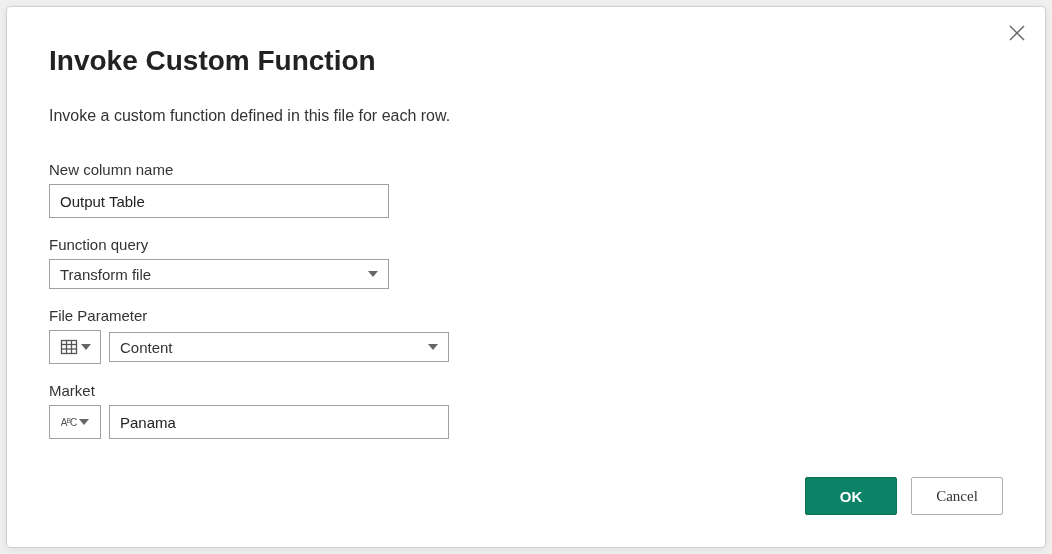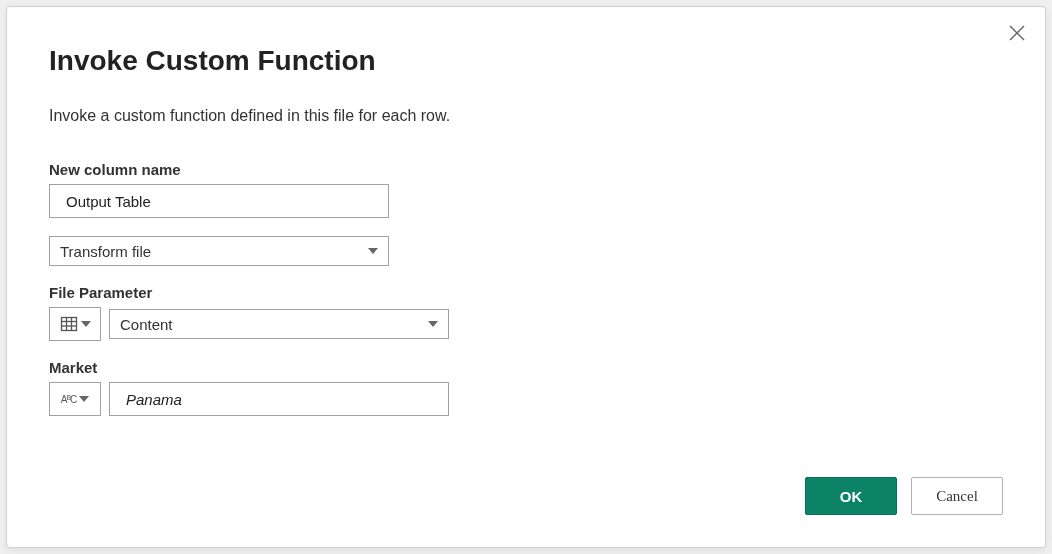--- a/index.html
+++ b/index.html
@@ -55,27 +55,26 @@
       margin-bottom: 36px;
     }
     .field-group {
       margin-bottom: 18px;
     }
     .field-label {
       font-size: 15px;
       color: #333333;
       margin-bottom: 6px;
       display: block;
-      font-weight: bold;
     }
     .text-input {
       width: 340px;
       height: 34px;
       border: 1px solid #a0a0a0;
-      padding: 0 16px;
+      padding: 0 10px;
       font-size: 15px;
       font-family: inherit;
       color: #222222;
       outline: none;
     }
     .dropdown {
       width: 340px;
       height: 30px;
       border: 1px solid #a0a0a0;
       padding: 0 10px;
@@ -175,20 +174,21 @@
 
   <h1 class="dialog-title">Invoke Custom Function</h1>
   <p class="dialog-description">Invoke a custom function defined in this file for each row.</p>
 
   <div class="field-group">
     <label class="field-label">New column name</label>
     <input type="text" class="text-input" value="Output Table" style="">
   </div>
 
   <div class="field-group">
+    <label class="field-label">Function query</label>
     <div class="dropdown">
       <span class="dropdown-content">Transform file</span>
       <span class="caret">
         <svg viewBox="0 0 10 6">
             <path d="M0 0 L5 6 L10 0 Z"></path>
           </svg>
       </span>
     </div>
   </div>
 
@@ -228,21 +228,21 @@
       <div class="type-picker">
         <span class="type-icon">
           <span style="font-size:10px;color:#555;letter-spacing:-1px;">A<sup style="font-size:7px;vertical-align:top;">B</sup>C</span>
         </span>
         <span class="caret">
           <svg viewBox="0 0 10 6">
               <path d="M0 0 L5 6 L10 0 Z"></path>
             </svg>
         </span>
       </div>
-      <input type="text" class="text-input dropdown-wide" style="width: 340px; font-style: italic;" value="Panama">
+      <input type="text" class="text-input dropdown-wide" style="width: 340px;" value="Panama">
     </div>
   </div>
 
   <div class="button-row">
     <button class="btn btn-ok">OK</button>
     <button class="btn btn-cancel">Cancel</button>
   </div>
 
 </div>
 

